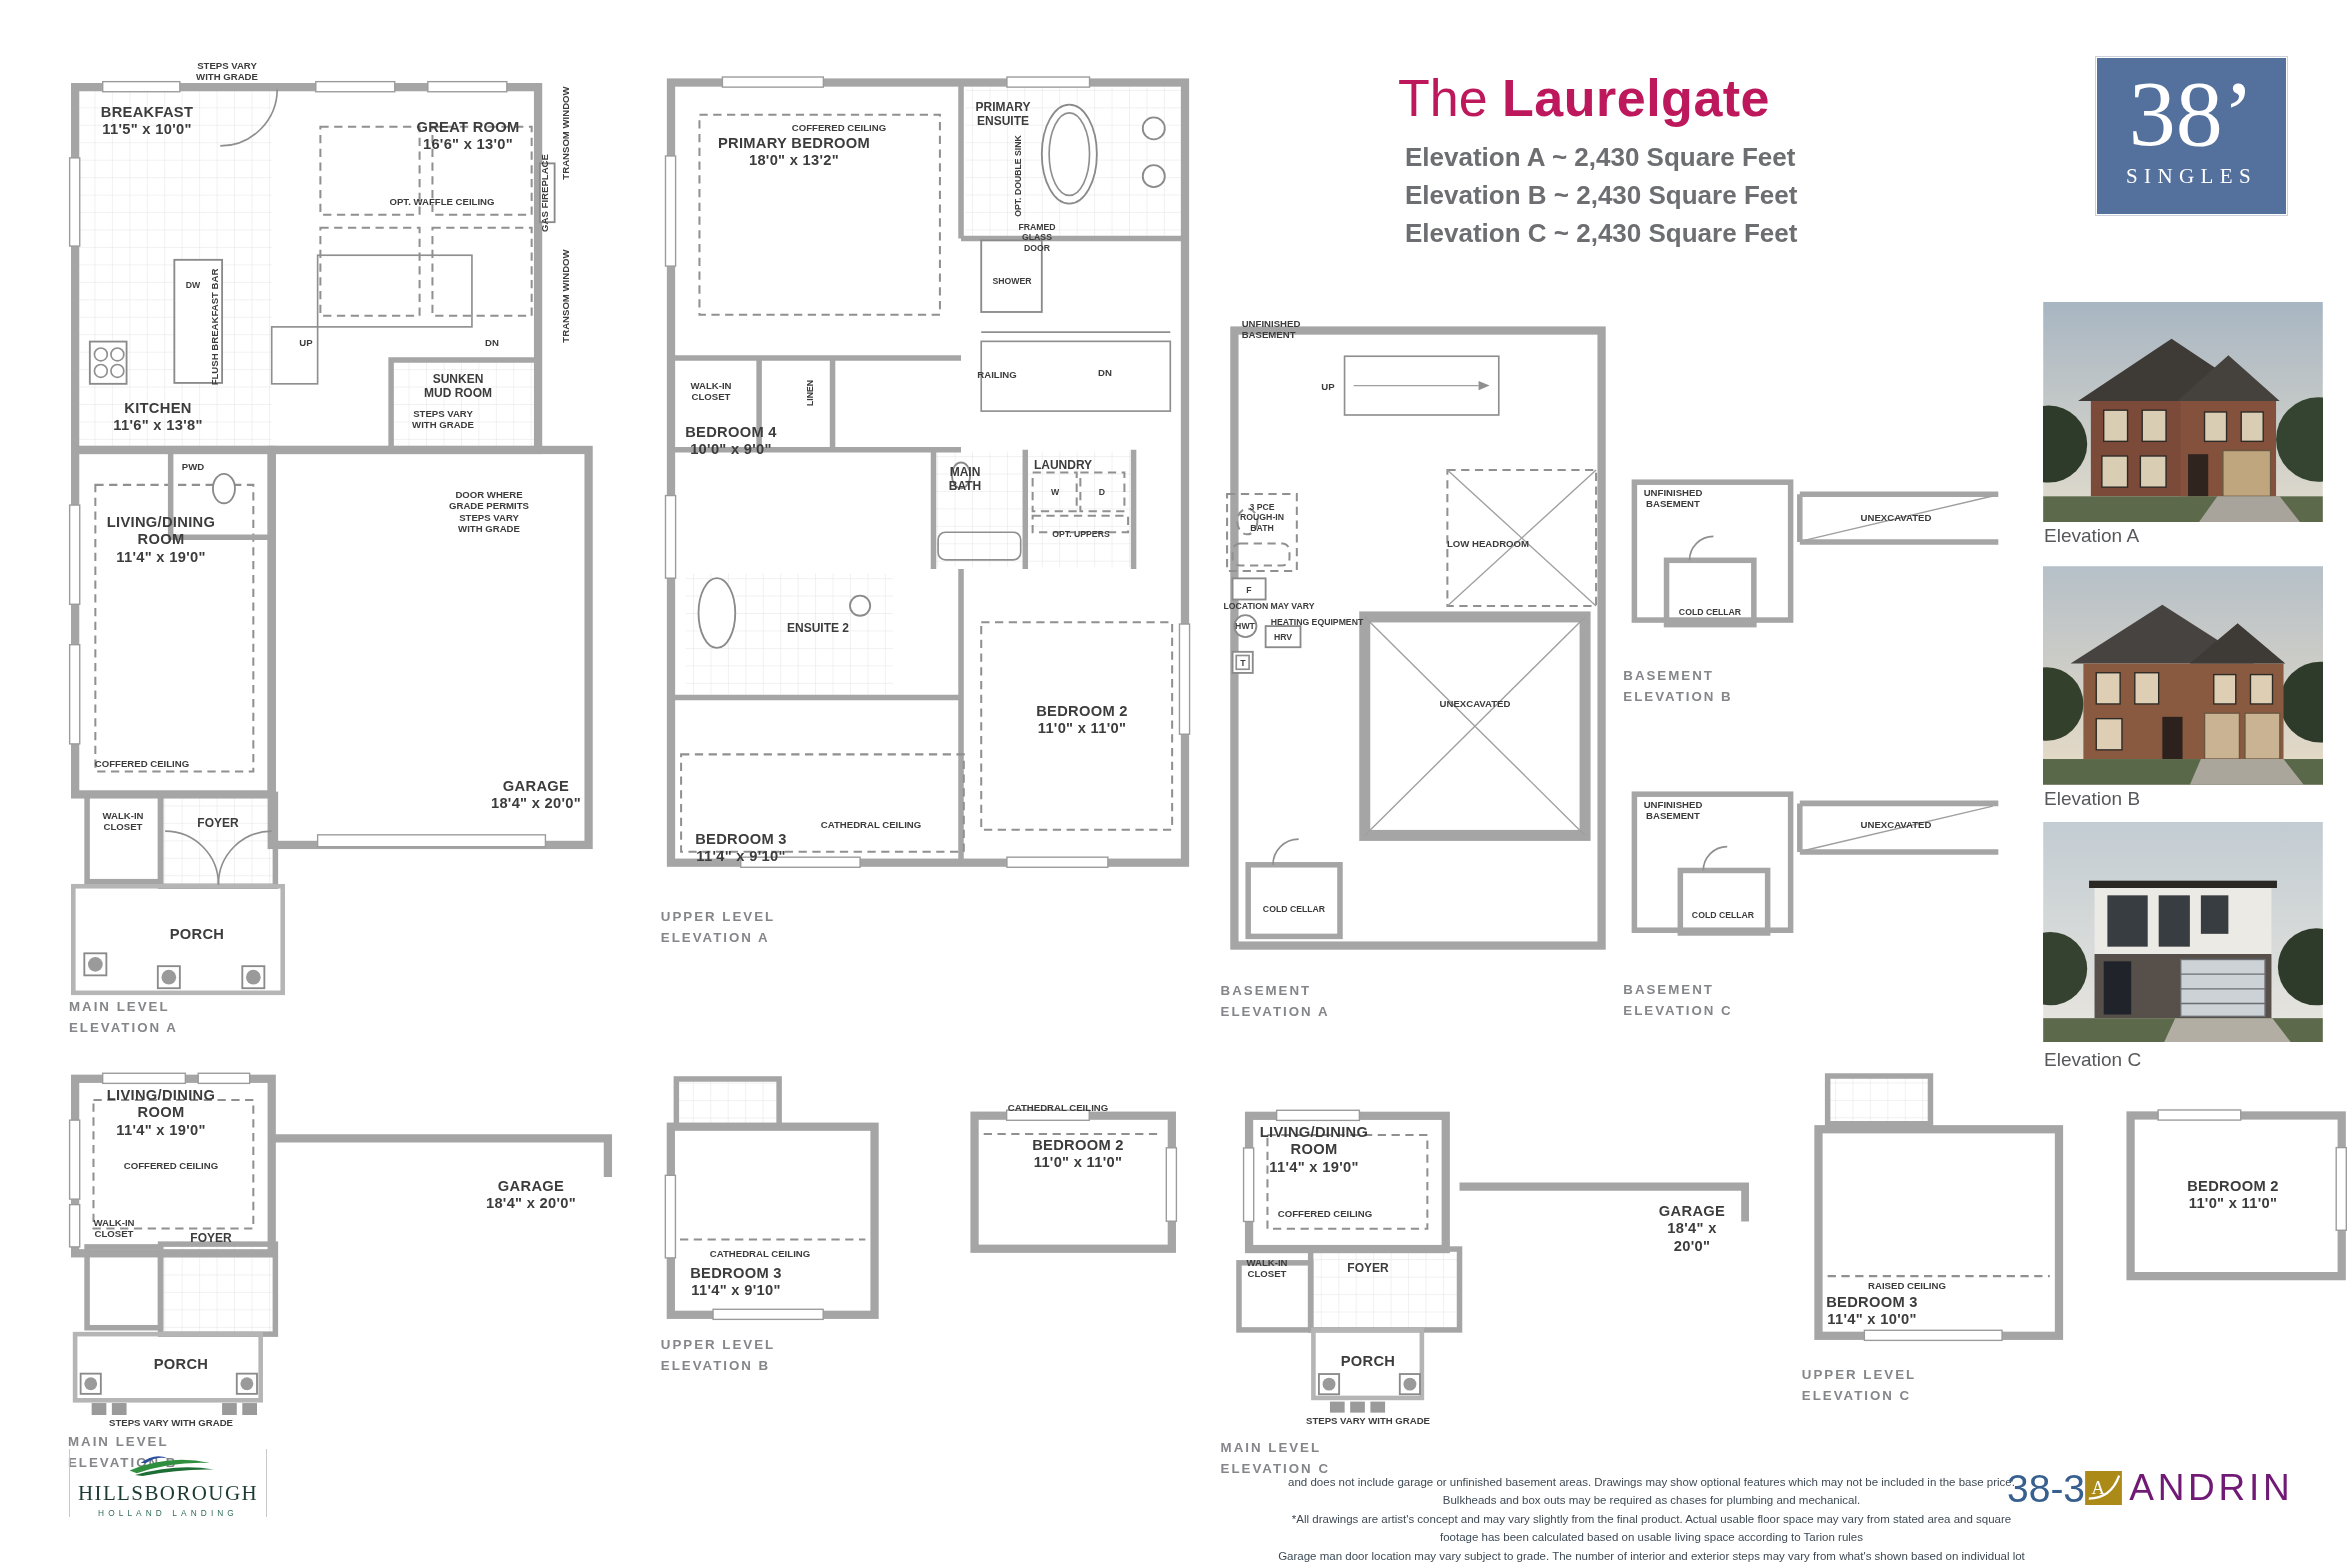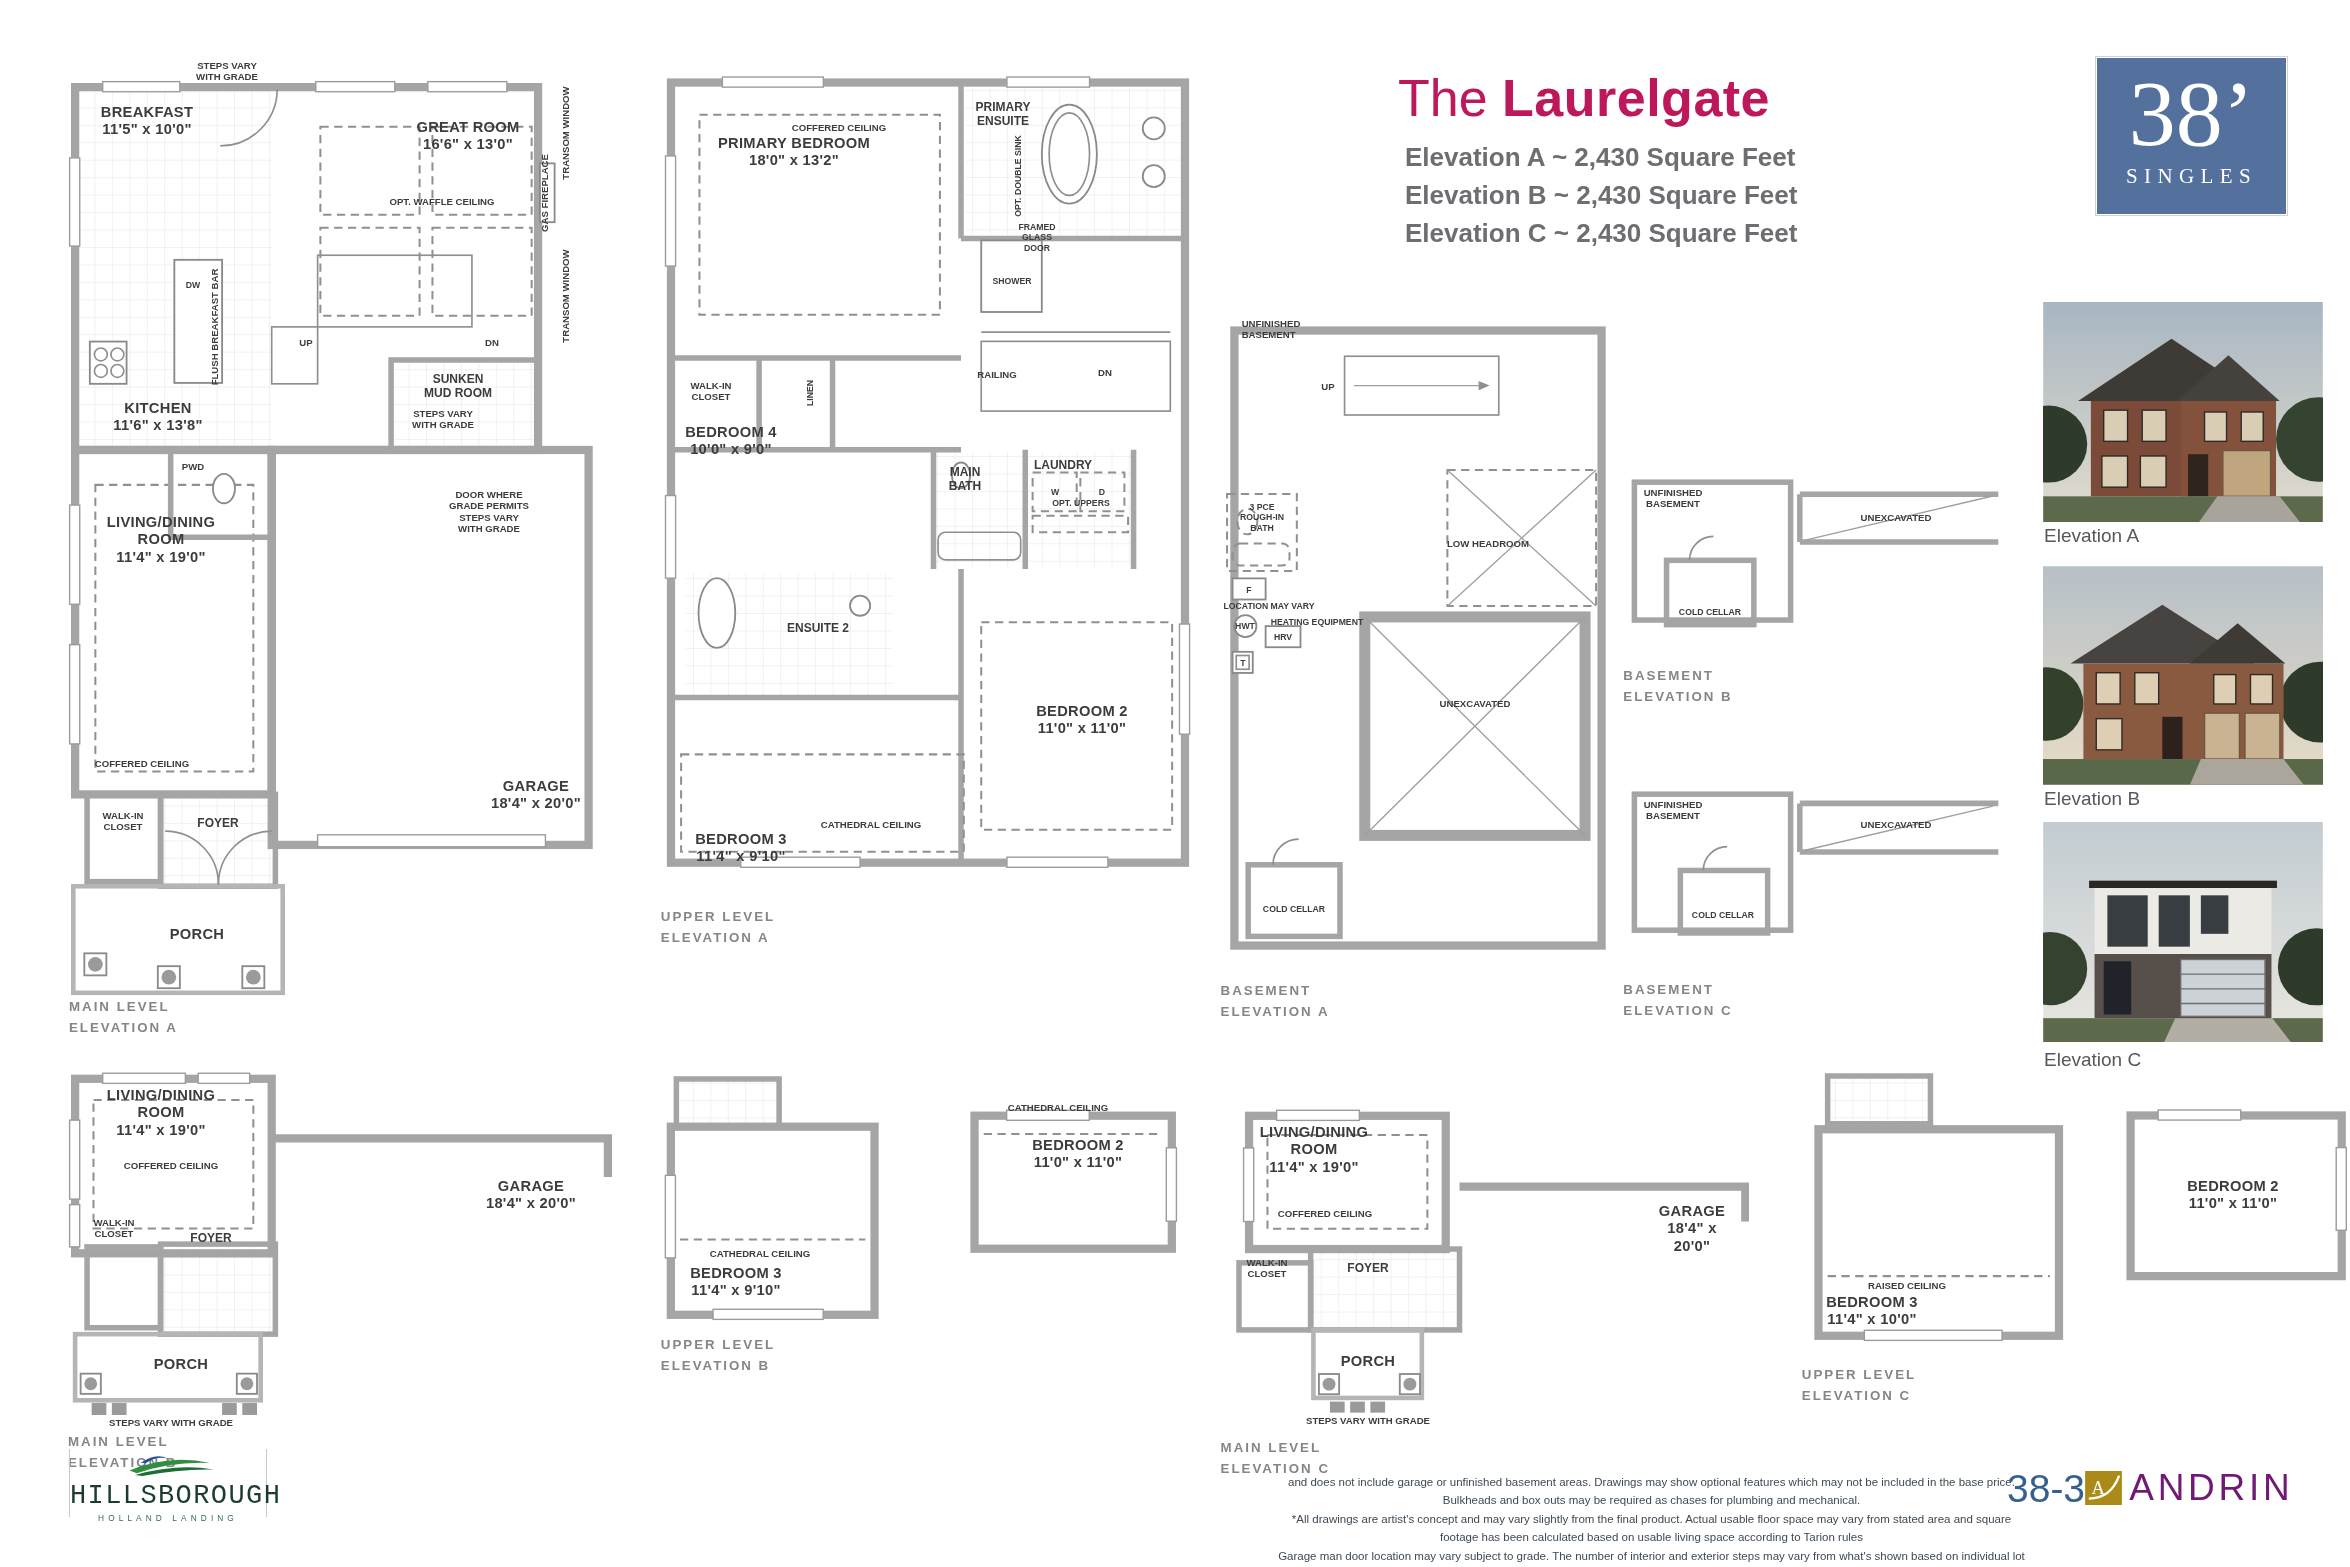--- a/index.html
+++ b/index.html
@@ -31,22 +31,22 @@
              color:#6d6e71;line-height:38px;white-space:nowrap;}
   .badge{position:absolute;left:2097px;top:58px;width:189px;height:156px;background:#54719e;
          outline:1.8px solid #cdd2da;outline-offset:1.8px;color:#fff;text-align:center;
          font-family:"Liberation Serif",serif;}
   .badge .n{font-size:94px;line-height:1.05;margin-top:5.5px;}
   .badge .s{font-size:21px;letter-spacing:6.4px;margin-top:1.8px;}
   .photo{position:absolute;width:280px;overflow:hidden;}
   .photo-cap{position:absolute;font-size:19px;color:#57585b;}
   .hills{position:absolute;left:69px;top:1449px;width:196px;height:68px;
          border-left:0.9px solid #c9c9c9;border-right:0.9px solid #c9c9c9;text-align:center;}
-  .hills .name{font-family:Liberation Mono, monospace;font-size:27px;letter-spacing:1.4px;
-               color:#1c3b33;margin-top:1.8px;text-align:right;}
+  .hills .name{font-family:Liberation Serif, serif;font-size:21px;letter-spacing:1.4px;
+               color:#1c3b33;margin-top:1.8px;}
   .hills .tag{font-size:8.3px;letter-spacing:4.1px;color:#2f6b58;margin-top:2.8px;}
   .disclaimer{position:absolute;left:1276px;top:1473px;width:751px;text-align:center;
               font-size:11.5px;line-height:1.6;color:#3e4a55;}
   .pagecode{position:absolute;left:2007px;top:1467px;font-size:39px;color:#38608e;}
   .andrin{position:absolute;left:2085px;top:1467px;display:flex;align-items:center;gap:7.3px;}
   .andrin .word{font-size:37px;letter-spacing:3.7px;color:#701a75;}
 </style>
 </head>
 <body>
 
@@ -214,21 +214,21 @@
     <div class="lbl tiny vert" style="left:152px;top:338px">LINEN</div>
     <div class="lbl room" style="left:73px;top:386px">BEDROOM 4
 10'0" x 9'0"</div>
     <div class="lbl sm" style="left:339px;top:320px">RAILING</div>
     <div class="lbl sm" style="left:447px;top:318px">DN</div>
     <div class="lbl mid" style="left:307px;top:424px">MAIN
 BATH</div>
     <div class="lbl mid" style="left:405px;top:410px">LAUNDRY</div>
     <div class="lbl tiny" style="left:397px;top:437px">W</div>
     <div class="lbl tiny" style="left:444px;top:437px">D</div>
-    <div class="lbl tiny" style="left:423px;top:448px">OPT. UPPERS</div>
+    <div class="lbl tiny" style="left:423px;top:479px">OPT. UPPERS</div>
     <div class="lbl mid" style="left:160px;top:573px">ENSUITE 2</div>
     <div class="lbl room" style="left:424px;top:665px">BEDROOM 2
 11'0" x 11'0"</div>
     <div class="lbl sm" style="left:213px;top:770px">CATHEDRAL CEILING</div>
     <div class="lbl room" style="left:83px;top:793px">BEDROOM 3
 11'4" x 9'10"</div>
     <div class="cap" style="left:2.8px;top:852px">UPPER LEVEL
 ELEVATION A</div>
   </div>
 

